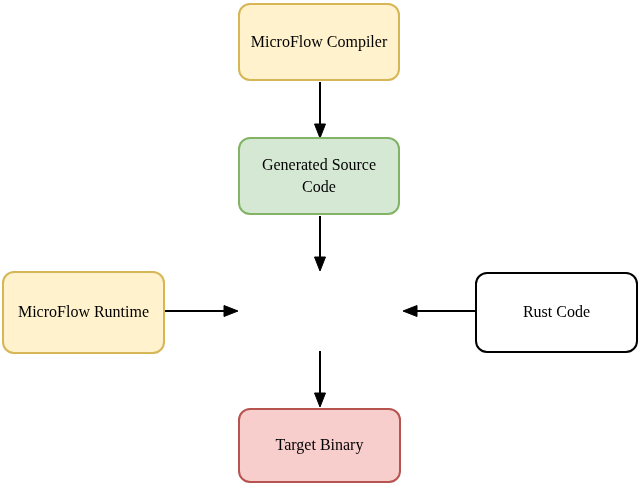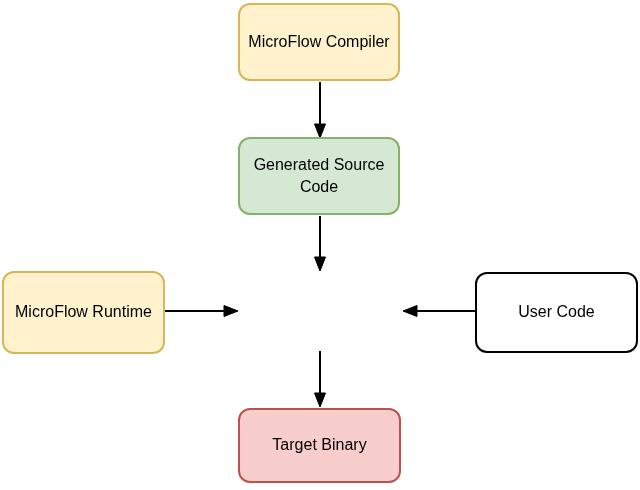--- a/index.html
+++ b/index.html
@@ -19,20 +19,21 @@
     position: absolute;
     box-sizing: border-box;
     border: 2px solid #000;
     border-radius: 12px;
     background: #fff;
     display: flex;
     align-items: center;
     justify-content: center;
     text-align: center;
     padding: 4px 8px;
+    font-family: Liberation Serif, serif;
   }
   .node-label {
     font-size: 16px;
     line-height: 1.4;
     color: #000;
   }
   #edge-layer {
     position: absolute;
     left: 0;
     top: 0;
@@ -86,20 +87,20 @@
   <div class="node" style="left: 238px; top: 137px; width: 162px; height: 78px; background-color: rgb(213, 232, 212); border-color: rgb(130, 179, 102);">
     <span class="node-label">Generated Source Code</span>
   </div>
 
   <div class="node" style="left: 2px; top: 271px; width: 163px; height: 83px; background-color: rgb(255, 242, 204); border-color: rgb(214, 182, 86);">
     <span class="node-label">MicroFlow Runtime</span>
   </div>
 
 
   <div class="node" style="left: 475px; top: 272px; width: 163px; height: 81px; background-color: rgb(255, 255, 255); border-color: rgb(0, 0, 0);">
-    <span class="node-label">User Code</span>
+    <span class="node-label">Rust Code</span>
   </div>
 
   <div class="node" style="left: 238px; top: 408px; width: 163px; height: 75px; background-color: rgb(248, 206, 204); border-color: rgb(184, 84, 80);">
     <span class="node-label">Target Binary</span>
   </div>
 
 </div>
 
 </body></html>

